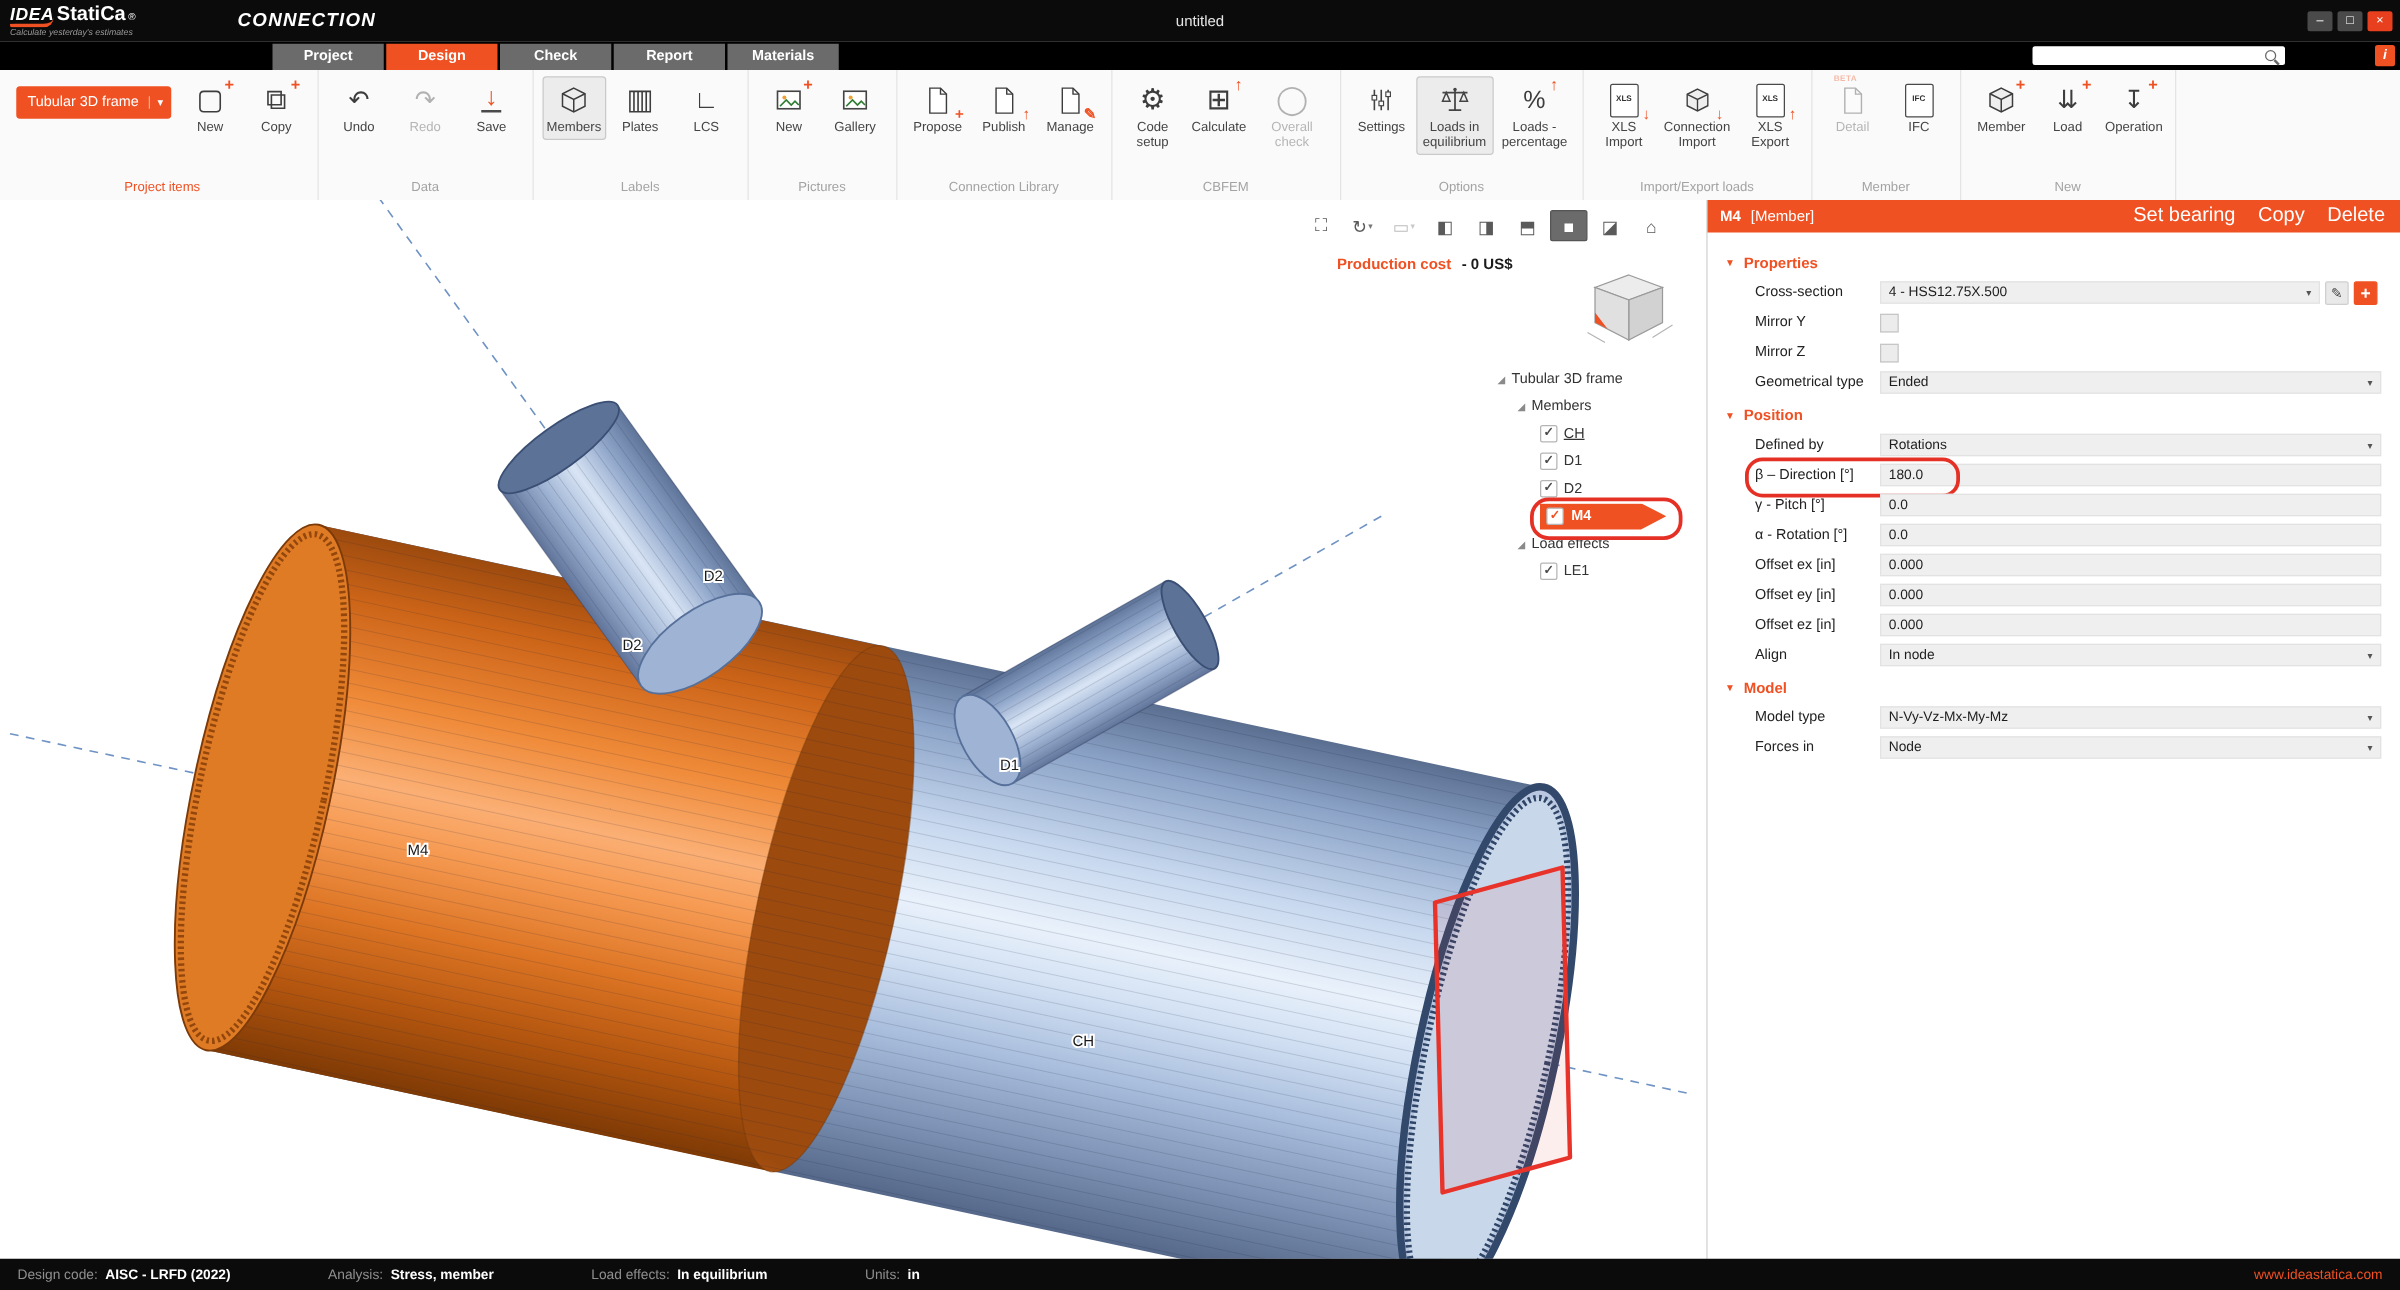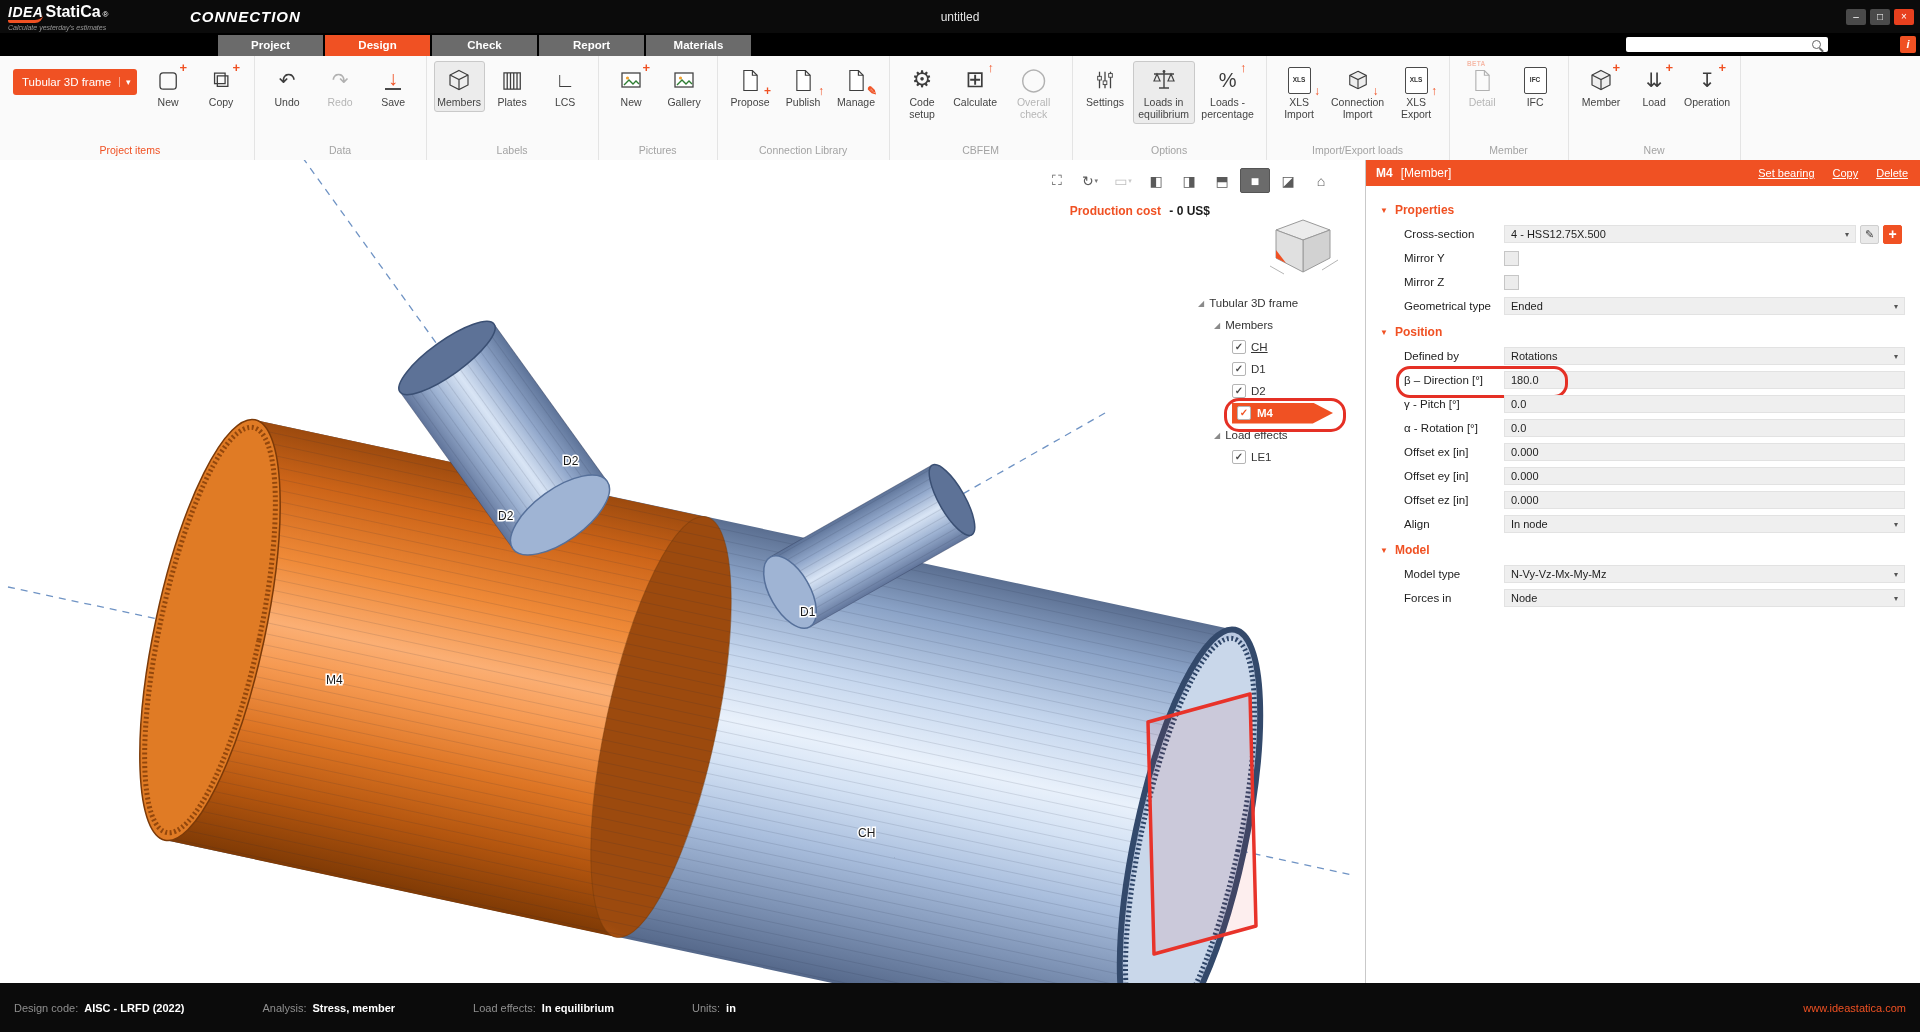--- a/index.html
+++ b/index.html
@@ -19,21 +19,21 @@
   .appname{font-style:italic;font-weight:800;font-size:15px;letter-spacing:1px;margin-left:22px;}
   .doc-title{position:absolute;left:0;right:0;text-align:center;font-size:12px;color:#e5e5e5;pointer-events:none;}
   .winbtns{margin-left:auto;display:flex;gap:4px;margin-right:6px;z-index:2;}
   .winbtn{width:20px;height:16px;background:#4a4a4a;color:#fff;font-size:10px;line-height:16px;
           text-align:center;border-radius:2px;}
   .winbtn.close{background:#e8401e;}
 
   
   .tabrow{position:absolute;top:33px;left:0;right:0;height:23px;background:#000;display:flex;align-items:flex-end;}
   .tabs{display:flex;gap:2px;margin-left:218px;}
-  .tab{width:105px;height:21px;line-height:21px;text-align:center;font-size:11.5px;font-weight:bold;
+  .tab{width:89px;height:21px;line-height:21px;text-align:center;font-size:11.5px;font-weight:bold;
        color:#fff;background:#6b6b6b;}
   .tab.active{background:#f05123;}
   .searchbox{position:absolute;right:92px;top:4px;width:198px;height:15px;background:#fff;border-radius:2px;
              display:flex;align-items:center;justify-content:flex-end;padding-right:4px;}
   .mag{width:7px;height:7px;border:1.5px solid #666;border-radius:50%;position:relative;margin-right:3px;}
   .mag::after{content:"";position:absolute;width:5px;height:1.5px;background:#666;transform:rotate(45deg);
               right:-4px;bottom:-2px;}
   .infobtn{position:absolute;right:4px;top:3px;width:16px;height:17px;background:#f05123;color:#fff;
            font-weight:bold;font-size:11px;text-align:center;line-height:17px;border-radius:2px;font-style:italic;}
 
@@ -94,21 +94,21 @@
   .m4-tag{display:flex;align-items:center;gap:6px;background:#f05123;color:#fff;font-weight:bold;height:21px;
           padding:0 18px 0 5px;clip-path:polygon(0 0,80% 0,100% 50%,80% 100%,0 100%);width:78px;}
   .trow.selected::before{content:"";position:absolute;left:26px;top:-4px;width:116px;height:28px;
           border:3px solid #e53025;border-radius:15px;pointer-events:none;}
 
   
   .panel{flex:1;border-left:1px solid #c9c9c9;display:flex;flex-direction:column;background:#fff;}
   .panel-header{height:26px;background:#f05123;color:#fff;display:flex;align-items:center;
                 padding:0 12px 0 10px;font-size:12px;flex:0 0 auto;}
   .ph-id{font-weight:bold;margin-right:8px;}
-  .ph-actions{margin-left:auto;display:flex;gap:18px;font-size:11px;text-decoration:underline;}
+  .ph-actions{margin-left:auto;display:flex;gap:18px;font-size:16px;}
   .panel-body{position:relative;flex:1;padding-top:10px;font-size:11.5px;color:#222;}
   .psection{display:flex;align-items:center;gap:7px;color:#f05123;font-weight:bold;font-size:12px;
             padding-left:14px;height:24px;margin-top:2px;}
   .psection .tri{font-size:8px;}
   .prow{display:flex;align-items:center;height:24px;padding-left:38px;}
   .plabel{width:100px;flex:0 0 auto;}
   .pfield{width:401px;height:18px;background:#efefef;border:1px solid #e2e2e2;display:flex;align-items:center;
           padding:0 6px;font-size:11px;box-sizing:border-box;position:relative;color:#1d1d1d;}
   .pfield .dd{margin-left:auto;font-size:8px;color:#555;}
   .pfield.short{width:352px;}
@@ -116,21 +116,21 @@
          font-size:11px;display:flex;align-items:center;justify-content:center;color:#444;padding:0;}
   .sqbtn.orange{background:#f05123;border-color:#f05123;color:#fff;font-size:14px;font-weight:bold;}
   .pcheck{width:13px;height:13px;background:#ececec;border:1px solid #c6c6c6;}
   .prow.hl{position:relative;}
   .prow.hl::after{content:"";position:absolute;left:30px;top:-2px;width:166px;height:26px;
                   border:3px solid #e53025;border-radius:14px;pointer-events:none;}
   .help{margin:40px 16px 0 16px;width:500px;line-height:1.4;color:#333;}
 
   
   .statusbar{position:absolute;left:0;right:0;bottom:0;height:25px;background:#0b0b0b;display:flex;
-             align-items:center;padding:12px 14px;font-size:11px;gap:0;}
+             align-items:center;padding:0 14px;font-size:11px;gap:0;}
   .sb-item{margin-right:78px;display:flex;gap:6px;white-space:nowrap;}
   .sb-label{color:#8f8f8f;}
   .sb-value{color:#fff;font-weight:bold;}
   .sb-link{margin-left:auto;color:#f05123;}
 
   
   .lbl3d{font-size:12px;fill:#1a1a1a;paint-order:stroke;stroke:#ffffff;stroke-width:3px;font-weight:normal;}
 </style>
 </head>
 <body>

